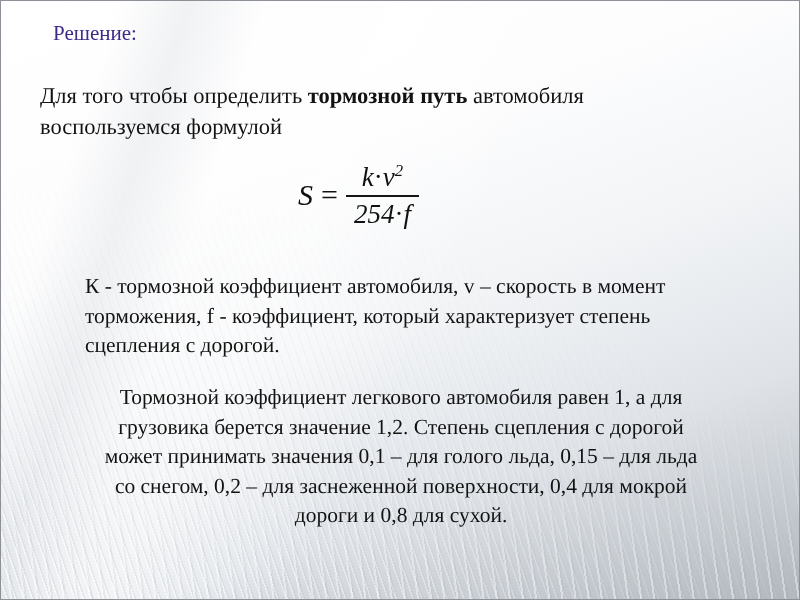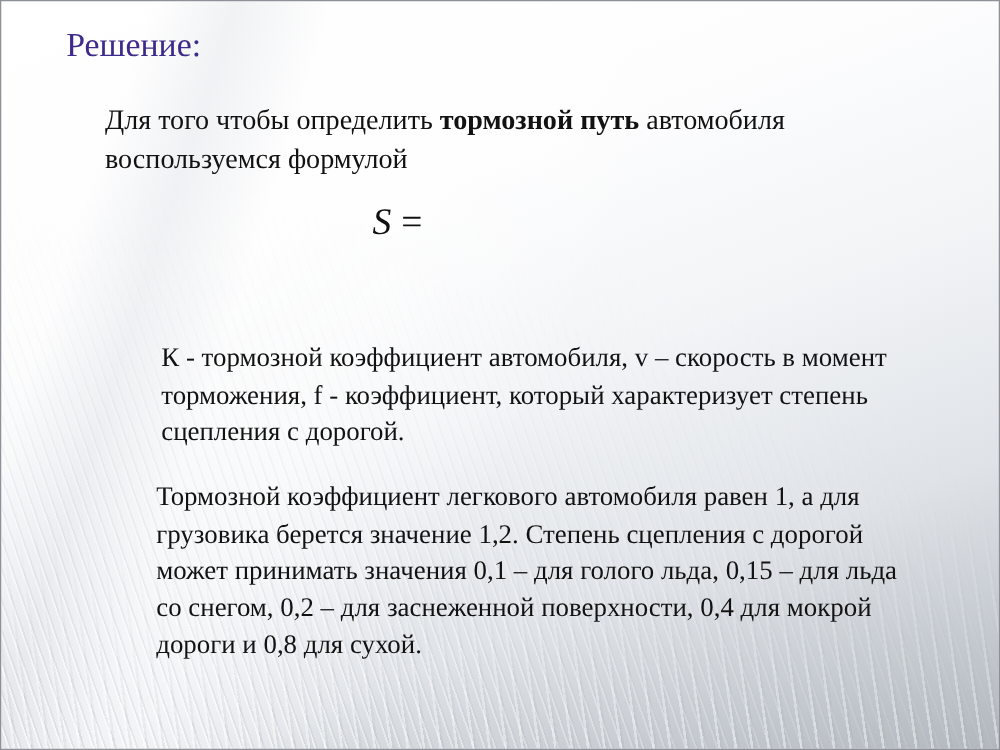--- a/index.html
+++ b/index.html
@@ -95,31 +95,30 @@
 
   .content {
     position: absolute;
     inset: 0;
   }
 
   .slide-title {
     position: absolute;
     left: 52px;
     top: 21px;
-    font-size: 27px;
+    font-size: 21px;
     line-height: 1.1;
     color: #3f2a8c;
     white-space: nowrap;
   }
 
   .para {
     position: absolute;
     color: #121212;
     text-rendering: geometricPrecision;
-    margin-left: 44px;
   }
 
   .para-intro {
     left: 39px;
     top: 79px;
     width: 660px;
     font-size: 22.5px;
     line-height: 31px;
   }
   .para-intro b { font-weight: bold; }
@@ -174,25 +173,26 @@
 
   .para-defs {
     left: 84px;
     top: 271px;
     width: 624px;
     font-size: 21.5px;
     line-height: 29.5px;
   }
 
   .para-values {
-    left: 80px;
+    left: 92px;
     top: 382px;
     width: 616px;
     font-size: 21.5px;
     line-height: 29.5px;
+    text-align: center;
   }
 </style>
 </head>
 <body>
 
 <div class="slide">
 
   <div class="bg-sweep"></div>
   <div class="bg-stripes"></div>
   <div class="bg-stripes-2"></div>
@@ -201,20 +201,25 @@
 
     <div class="slide-title">Решение:</div>
 
     <div class="para para-intro">
       <span>Для того чтобы определить </span><b>тормозной путь</b><span> автомобиля воспользуемся формулой</span>
     </div>
 
     <div class="formula">
       <span class="lhs">S</span>
       <span class="eq">=</span>
+      <span class="frac">
+        <span class="num"><span>k</span><span class="dot">·</span><span>v</span><sup>2</sup></span>
+        <span class="bar"></span>
+        <span class="den"><span>254</span><span class="dot">·</span><span>f</span></span>
+      </span>
     </div>
 
     <div class="para para-defs">К - тормозной коэффициент автомобиля, v – скорость в момент торможения, f - коэффициент, который характеризует степень сцепления с дорогой.</div>
 
     <div class="para para-values">Тормозной коэффициент легкового автомобиля равен 1, а для грузовика берется значение 1,2. Степень сцепления с дорогой может принимать значения 0,1 – для голого льда, 0,15 – для льда со снегом, 0,2 – для заснеженной поверхности, 0,4 для мокрой дороги и 0,8 для сухой.</div>
 
   </div>
 </div>
 
 </body></html>

